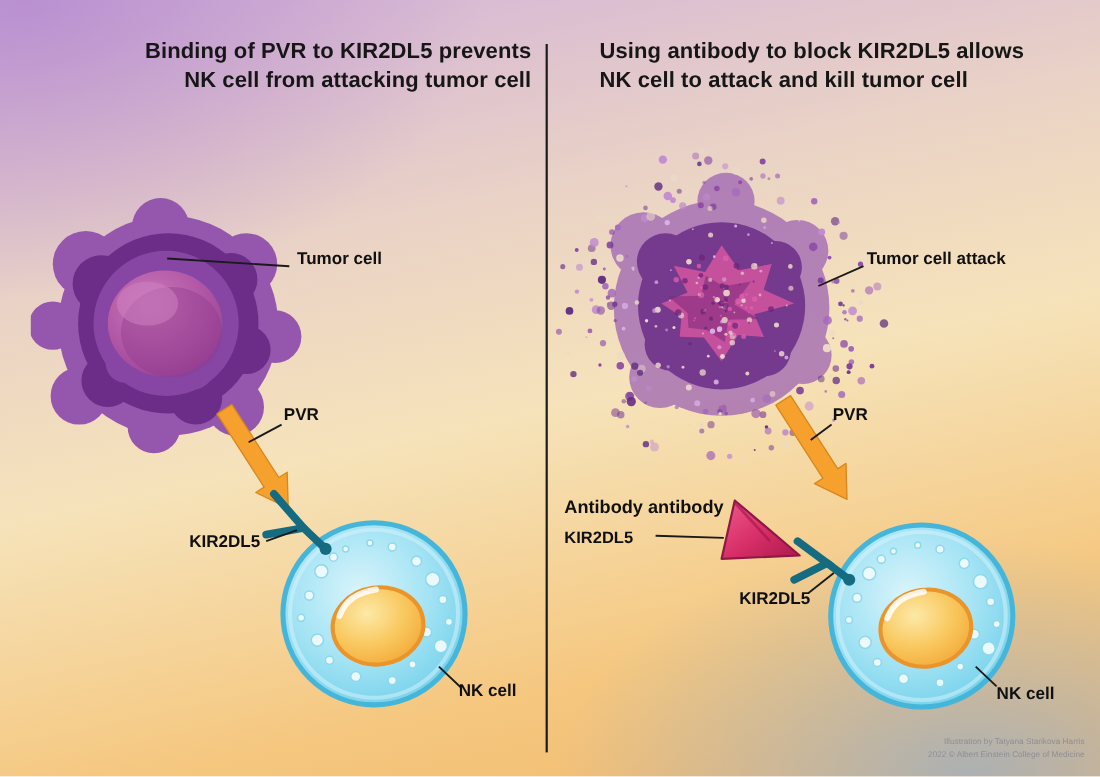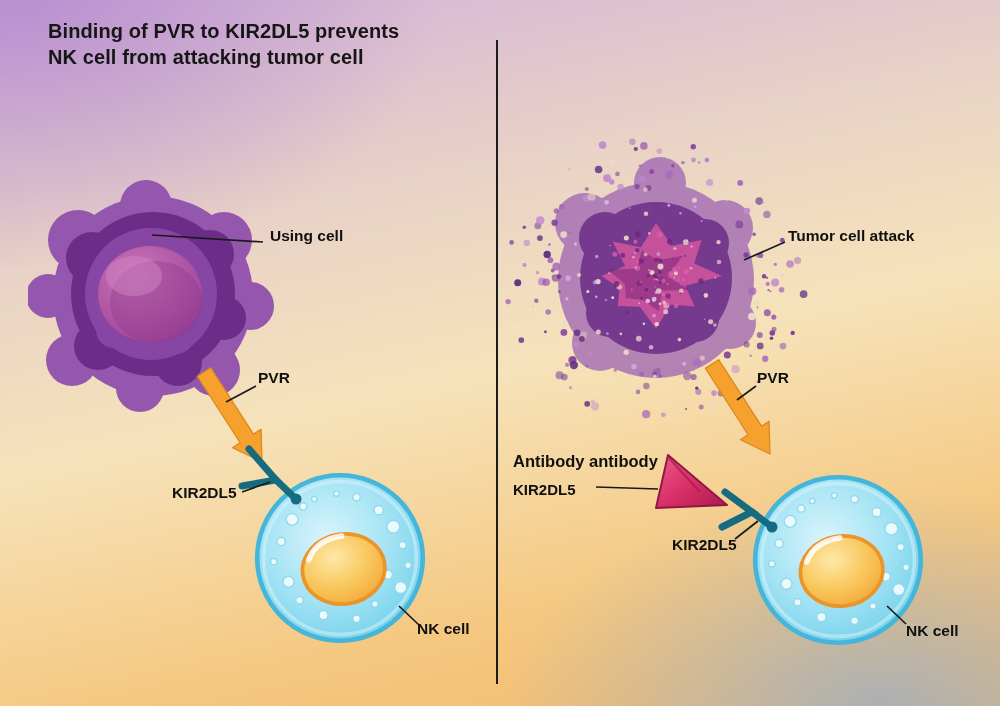--- a/index.html
+++ b/index.html
@@ -82,22 +82,24 @@
         <g transform="rotate(-8 104 112)">
           <ellipse cx="104" cy="112" rx="45" ry="38" fill="url(#nkNucGrad)" stroke="#ea9429" stroke-width="4"></ellipse>
         </g>
         <path d="M66 102 Q74 80 102 76" stroke="#ffffff" stroke-width="6" fill="none" opacity="0.85" stroke-linecap="round"></path>
       </symbol>
     </defs>
   </svg>
 
   <div class="divider"></div>
 
-  <div class="title" style="left:48px;top:18px;width:435px;">Binding of PVR to KIR2DL5 prevents
+  <div class="title" style="left:48px;top:34px;width:435px;text-align:right;">Binding of PVR to KIR2DL5 prevents
 NK cell from attacking tumor cell</div>
+  <div class="title" style="left:545px;top:34px;width:440px;">Using antibody to block KIR2DL5 allows
+NK cell to attack and kill tumor cell</div>
 
   <svg class="abs" style="left:28px;top:178px" width="250" height="236" viewBox="0 0 250 236">
     <g fill="#9457ad">
       <circle cx="125" cy="118" r="100"></circle>
         <circle cx="50" cy="62" r="30"></circle>
       <circle cx="118" cy="28" r="26"></circle>
         <circle cx="196" cy="62" r="28"></circle>
       <circle cx="222" cy="128" r="24"></circle>
         <circle cx="186" cy="192" r="26"></circle>
       <circle cx="112" cy="210" r="24"></circle>
@@ -471,26 +473,28 @@
       <path d="M242 492 L270 482"></path>
       <path d="M419 625 L399 606"></path>
       <path d="M785 242 L744 260"></path>
       <path d="M756 386 L737 400"></path>
       <path d="M596 487 L658 489"></path>
       <path d="M735 539 L758 521"></path>
       <path d="M906 624 L887 606"></path>
     </g>
   </svg>
 
-  <div class="label" style="left:270px;top:227px">Using cell</div>
+  <div class="label" style="left:270px;top:227px">Tumor cell</div>
   <div class="label" style="left:258px;top:369px">PVR</div>
   <div class="label" style="left:172px;top:484px">KIR2DL5</div>
   <div class="label" style="left:417px;top:620px">NK cell</div>
 
   <div class="label" style="left:788px;top:227px">Tumor cell attack</div>
   <div class="label" style="left:757px;top:369px">PVR</div>
   <div class="label label-lg" style="left:513px;top:452px">Antibody antibody</div>
   <div class="label-sub" style="left:513px;top:481px">KIR2DL5</div>
   <div class="label" style="left:672px;top:536px">KIR2DL5</div>
   <div class="label" style="left:906px;top:622px">NK cell</div>
 
+  <div class="credit">Illustration by Tatyana Starikova Harris
+2022 © Albert Einstein College of Medicine</div>
 
 </div>
 
 </body></html>

